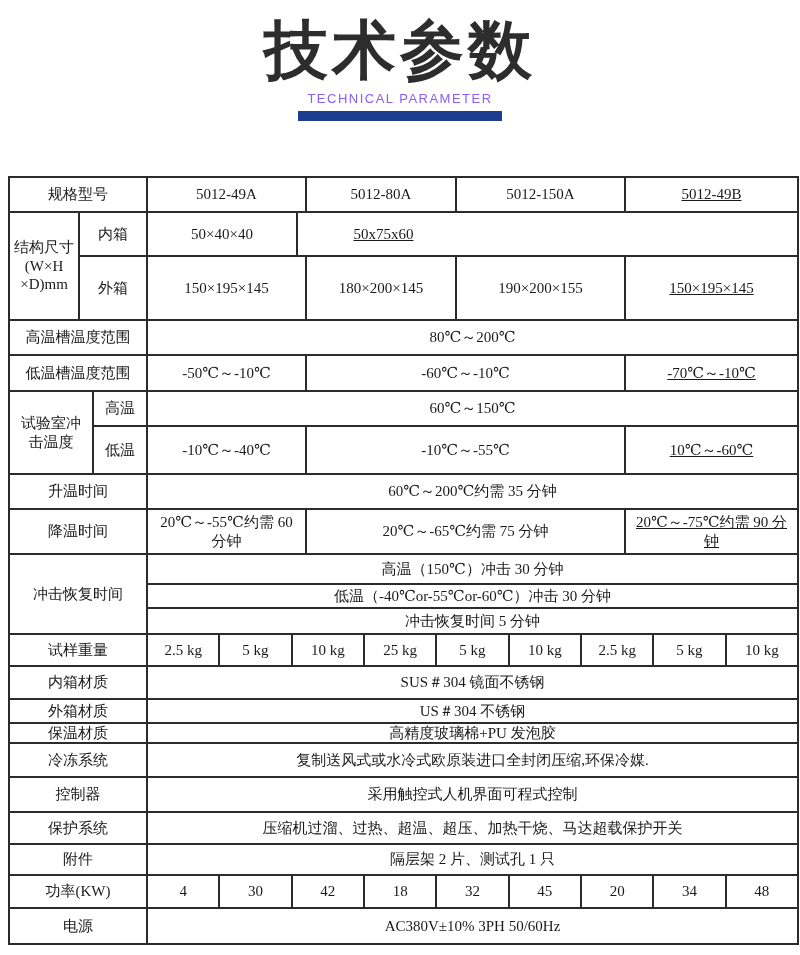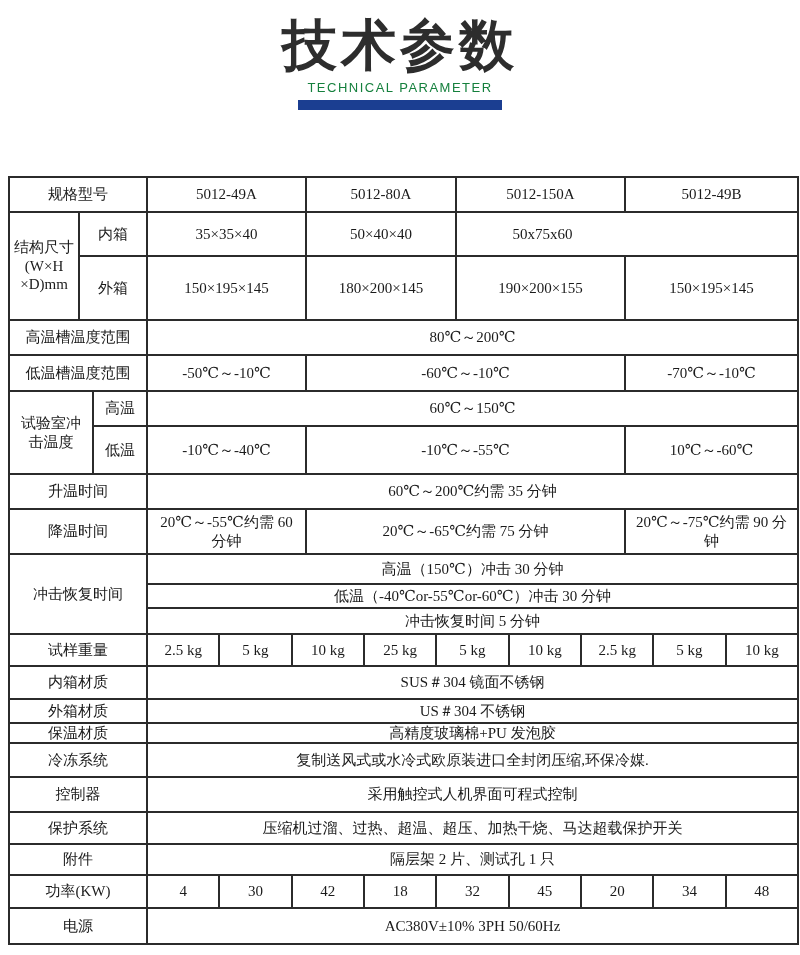--- a/index.html
+++ b/index.html
@@ -7,26 +7,26 @@
   body {
     width:800px; height:955px;
     font-family:"Liberation Serif","DejaVu Serif",serif;
     color:#1a1a1a;
     position:relative;
     overflow:hidden;
   }
   .title-block { text-align:center; padding-top:12px; }
   .page-title {
     font-family:"Liberation Sans","DejaVu Sans",sans-serif;
-    font-size:55px; font-weight:900; letter-spacing:4px;
+    font-size:64px; font-weight:900; letter-spacing:4px;
     color:#2d2d2d; line-height:1.2;
   }
   .page-subtitle {
     font-family:"Liberation Sans","DejaVu Sans",sans-serif;
-    font-size:13px; color:#15803d; letter-spacing:1.5px; margin-top:2px;
+    font-size:13px; color:#8b5cf6; letter-spacing:1.5px; margin-top:2px;
   }
   .title-underline { width:204px; height:10px; margin:5px auto 0 auto; }
 
   .tbl {
     position:absolute; left:8px; top:176px; width:791px;
     border:2px solid #2b2b2b;
     font-size:15px;
   }
   .row { display:flex; border-bottom:2px solid #2b2b2b; }
   .tbl > .row:last-child { border-bottom:none; }
@@ -38,21 +38,21 @@
   .row > .cell:last-child, .subrow > .cell:last-child { border-right:none; }
   .group-body { flex:1; display:flex; flex-direction:column; }
   .subrow { display:flex; border-bottom:2px solid #2b2b2b; }
   .group-body > .subrow:last-child { border-bottom:none; }
   .pre { white-space:pre-line; }
 
   .w-label  { width:138px; flex:0 0 138px; }
   .w-c1     { width:159px; flex:0 0 159px; }
   .w-c2     { width:150px; flex:0 0 150px; }
   .w-c3     { width:169px; flex:0 0 169px; }
-  .w-c4     { width:171px; flex:0 0 171px; }
+  .w-c4     { width:171px; flex:0 0 171px;text-decoration:underline; }
   .w-c23    { width:319px; flex:0 0 319px; }
   .w-full   { flex:1; }
   .w-sl-a   { width:70px;  flex:0 0 70px; }
   .w-sl-b   { width:68px;  flex:0 0 68px; }
   .w-sh-a   { width:84px;  flex:0 0 84px; }
   .w-sh-b   { width:54px;  flex:0 0 54px; }
   .w-9      { flex:1 1 0; }
 </style>
 </head>
 <body>
@@ -73,21 +73,20 @@
     <div class="cell w-c4">5012-49B</div>
   </div>
 
   <div class="row">
     <div class="cell w-sl-a pre">结构尺寸
 (W×H
 ×D)mm</div>
     <div class="group-body">
       <div class="subrow" style="height:44px">
         <div class="cell w-sl-b">内箱</div>
-        <div class="cell w-c1">35×35×40</div>
         <div class="cell w-c2">50×40×40</div>
         <div class="cell w-c4">50x75x60</div>
       </div>
       <div class="subrow" style="height:62px">
         <div class="cell w-sl-b">外箱</div>
         <div class="cell w-c1">150×195×145</div>
         <div class="cell w-c2">180×200×145</div>
         <div class="cell w-c3">190×200×155</div>
         <div class="cell w-c4">150×195×145</div>
       </div>

